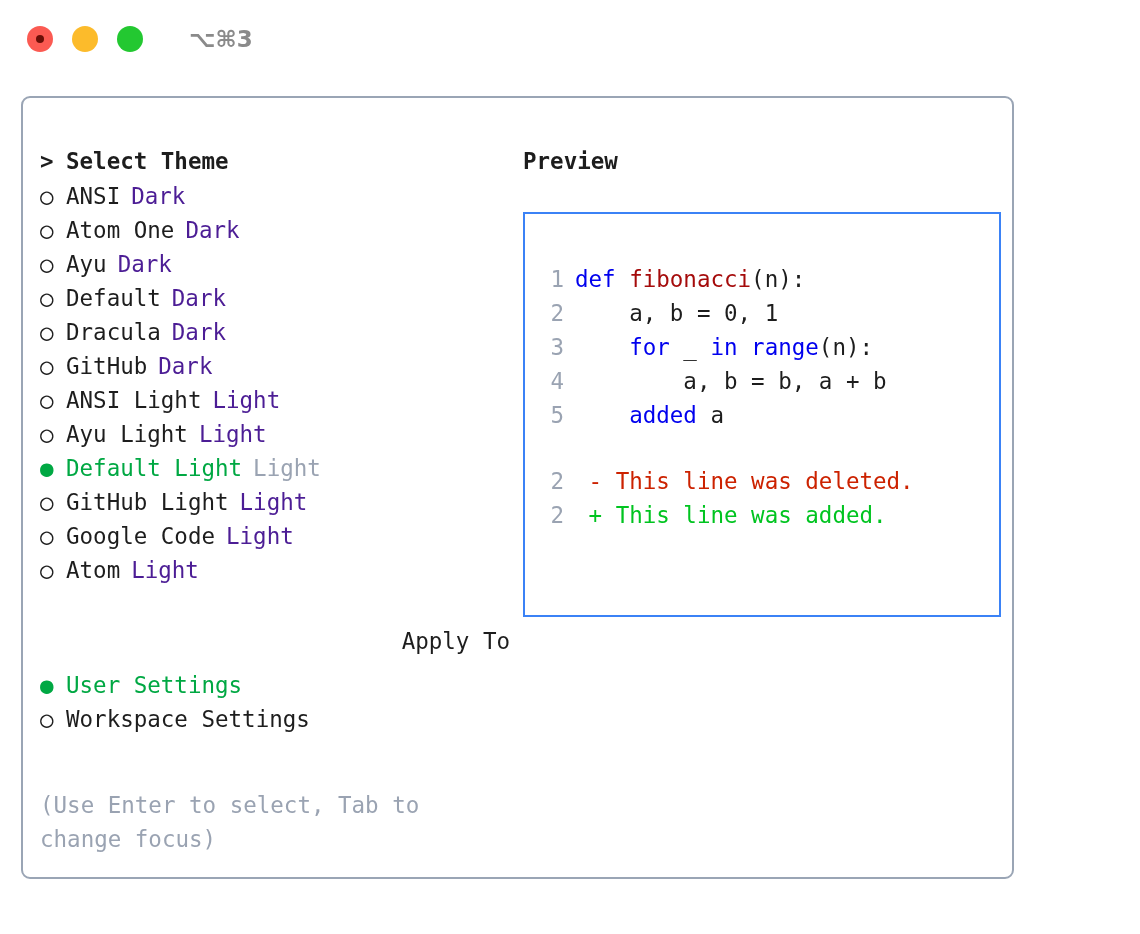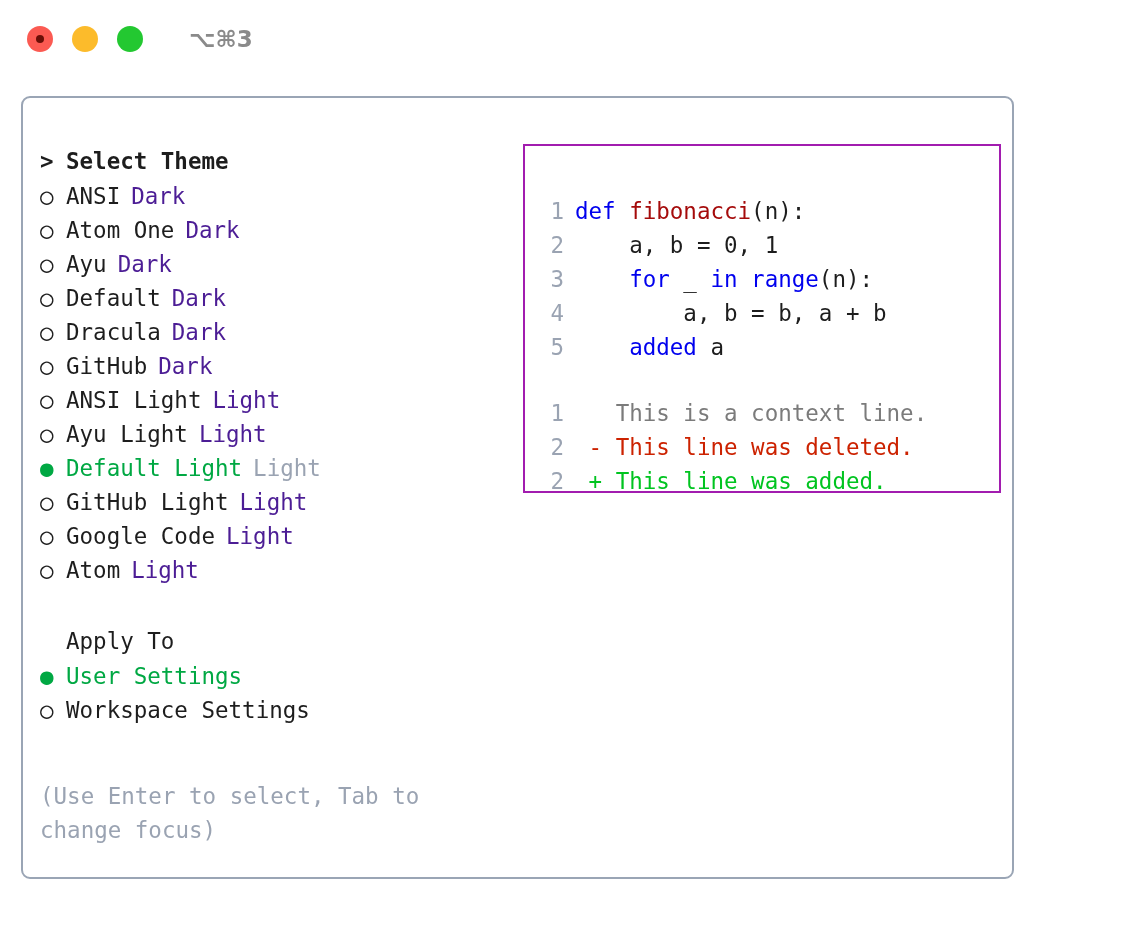--- a/index.html
+++ b/index.html
@@ -115,21 +115,21 @@
   .label-variant {
     color: #4c1d95;
     margin-left: 11px;
   }
   .row.selected .marker,
   .row.selected .label-main { color: #00a843; }
   .row.selected .label-variant { color: #9aa3b2; }
   .marker-filled { letter-spacing: 0; }
 
   .section-gap { height: 37px; }
-  .apply-hdr { margin-bottom: 1px; }
+  .apply-hdr { margin-bottom: 10px; justify-content: space-between; }
 
   .hint {
     margin-top: 52px;
     font-size: 22.5px;
     line-height: 34px;
     color: #9aa3b2;
     width: 408px;
   }
 
   
@@ -140,22 +140,22 @@
   }
   .preview-title {
     font-size: 22.5px;
     line-height: 34px;
     font-weight: 700;
     color: #1d1d1d;
     margin-bottom: 34px;
   }
   .preview-box {
     width: 478px;
-    height: 349px;
-    border: 2px solid #a21caf;
+    height: 405px;
+    border: 2px solid #3b82f6;
     box-sizing: border-box;
     background: #ffffff;
     padding: 48px 0 0 19px;
   }
   .code-line {
     font-size: 22.5px;
     line-height: 34px;
     white-space: pre;
     color: #1d1d1d;
   }
@@ -220,31 +220,31 @@
 
         <div id="apply-list">
             <div class="row selected"><span class="marker">●</span><span class="label-main">User Settings</span></div>
             <div class="row"><span class="marker">○</span><span class="label-main">Workspace Settings</span></div>
           </div>
 
         <div class="hint">(Use Enter to select, Tab to change focus)</div>
       </div>
 
       <div class="right-pane">
+        <div class="preview-title">Preview</div>
         <div class="preview-box">
           <div id="code-block">
               <div class="code-line"><span class="ln">1</span><span class="kw">def </span><span class="fn">fibonacci</span><span class="pl">(n):</span></div>
               <div class="code-line"><span class="ln">2</span><span class="pl">    a, b = 0, 1</span></div>
               <div class="code-line"><span class="ln">3</span><span class="pl">    </span><span class="kw">for</span><span class="pl"> _ </span><span class="kw">in</span><span class="pl"> </span><span class="kw">range</span><span class="pl">(n):</span></div>
               <div class="code-line"><span class="ln">4</span><span class="pl">        a, b = b, a + b</span></div>
               <div class="code-line"><span class="ln">5</span><span class="pl">    </span><span class="kw">added</span><span class="pl"> a</span></div>
             </div>
           <div class="diff-gap"></div>
           <div id="diff-block">
-              <div class="code-line"><span class="ln">1</span><span class="diff-context">   This is a context line.</span></div>
               <div class="code-line"><span class="ln">2</span><span class="diff-del"> - This line was deleted.</span></div>
               <div class="code-line"><span class="ln">2</span><span class="diff-add"> + This line was added.</span></div>
             </div>
         </div>
       </div>
 
     </div>
   </div>
 </div>
 

